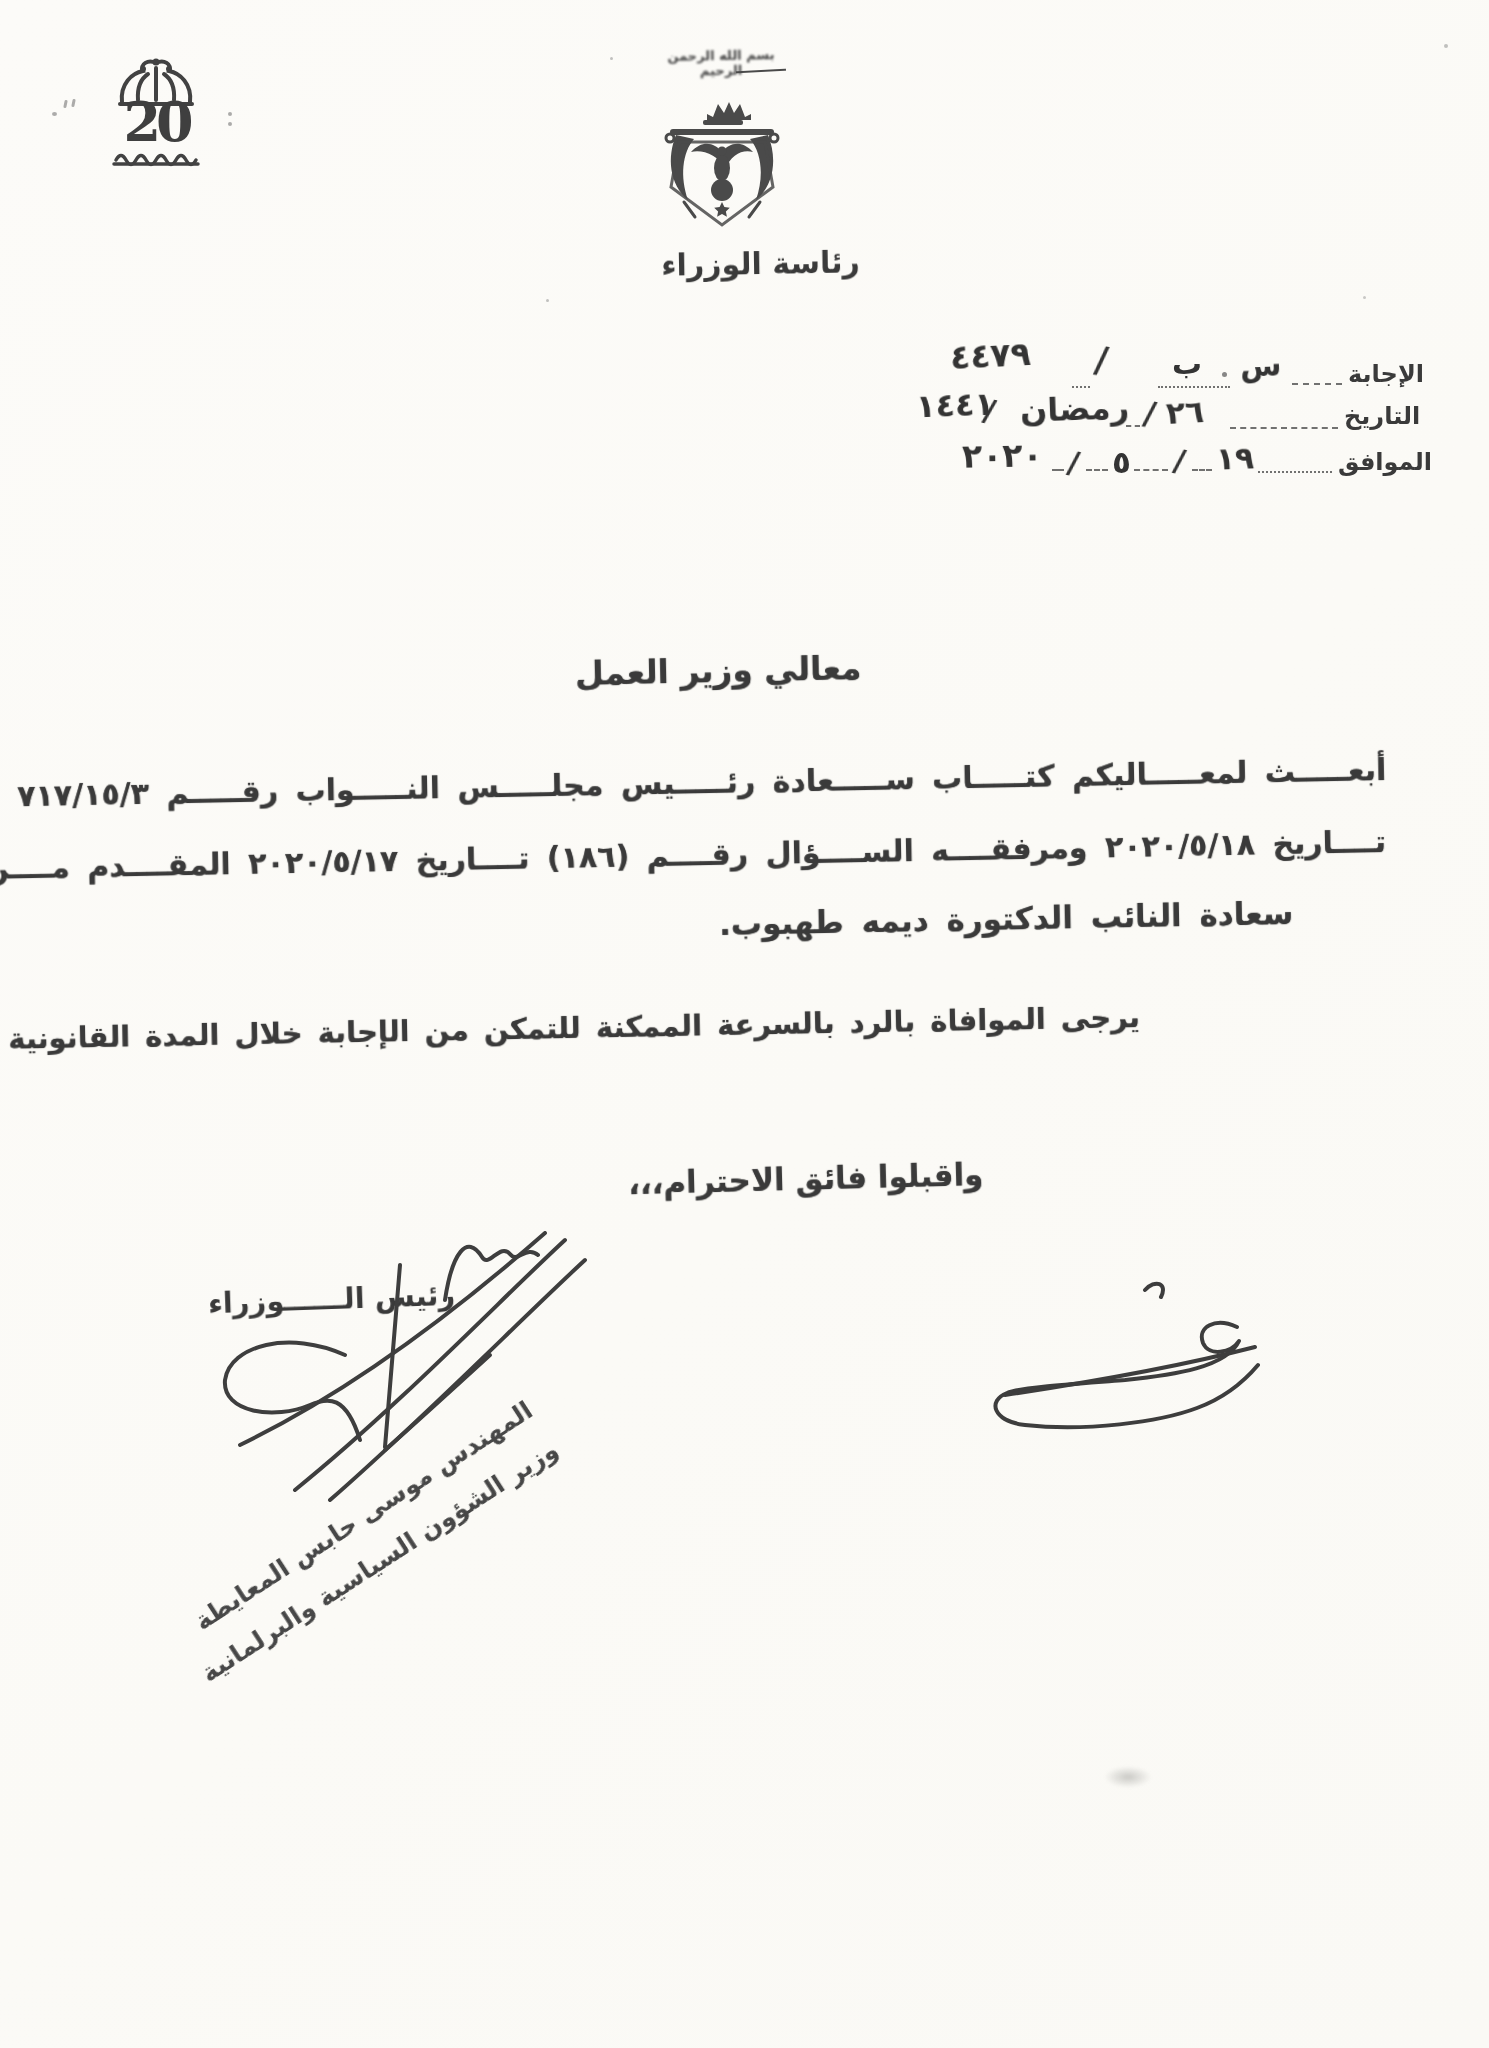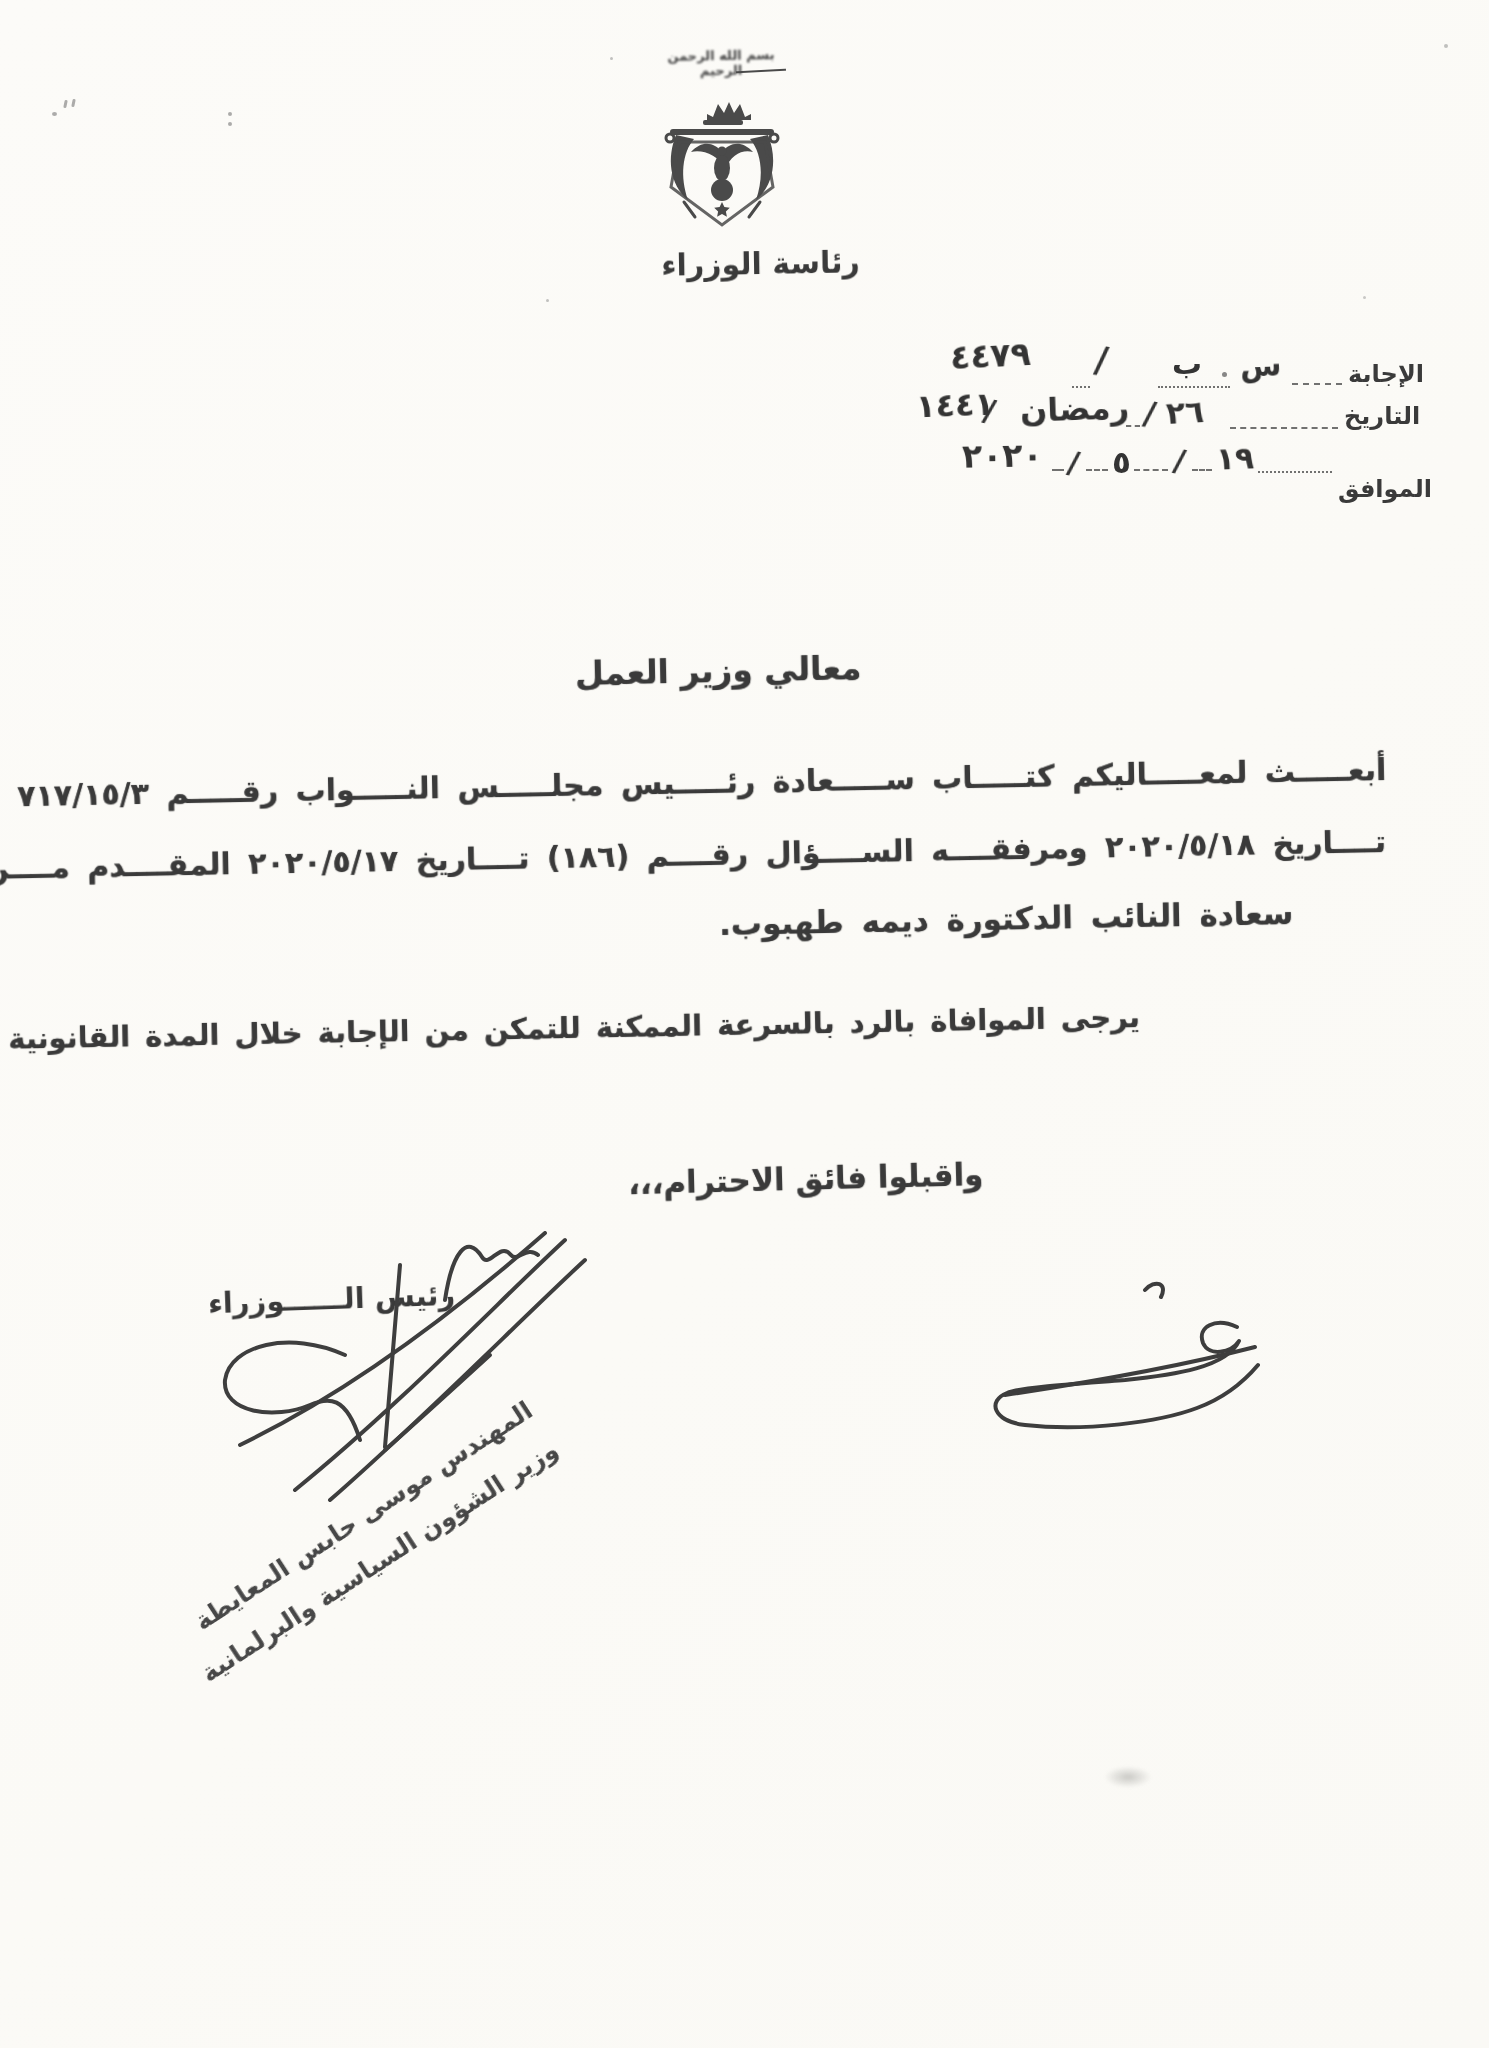--- a/index.html
+++ b/index.html
@@ -51,20 +51,39 @@
   .speck{position:absolute;background:#6a6a6a;border-radius:50%;opacity:.55;}
   .smudge{left:1104px;top:1766px;width:48px;height:22px;border-radius:50%;
     background:radial-gradient(ellipse at center,#9a9a96 0%,rgba(200,200,196,0) 70%);
     opacity:.5;filter:blur(1.5px);}
 </style>
 </head>
 <body>
 
 <div class="page">
 
+  <div class="abs anniv">
+    <svg width="112" height="118" viewBox="0 0 112 118">
+      <g fill="none" stroke="#424242" stroke-width="4" stroke-linecap="round">
+        <path d="M22,46 C20,28 32,17 43,15 C40,8 48,3 56,7 C64,3 72,8 69,15 C80,17 92,28 90,46"></path>
+        <path d="M38,44 C37,30 42,22 48,18"></path>
+        <path d="M74,44 C75,30 70,22 64,18"></path>
+        <path d="M56,44 L56,12"></path>
+        <path d="M20,48 L92,48"></path>
+      </g>
+      <circle cx="56" cy="6" r="3.5" fill="#424242"></circle>
+      <circle cx="43" cy="13" r="3" fill="#424242"></circle>
+      <circle cx="69" cy="13" r="3" fill="#424242"></circle>
+      <g fill="none" stroke="#424242" stroke-width="3.5" stroke-linecap="round">
+        <path d="M16,104 q5,-9 10,0 t10,0 t10,0 t10,0 t10,0 t10,0 t10,0 t10,0"></path>
+        <path d="M14,108 L98,108"></path>
+      </g>
+    </svg>
+    <div class="anniv-num">20</div>
+  </div>
 
   <div class="abs bismillah">بسم الله الرحمن الرحيم</div>
   <div class="abs bismillah-tail"></div>
 
   <svg class="abs crest" width="138" height="142" viewBox="0 0 138 142">
     <g fill="#4a4a4a">
       <path d="M54,30 v-6 l6,3 5,-13 6,9 5,-11 5,11 6,-9 5,13 6,-3 v6 z"></path>
       <rect x="50" y="30" width="40" height="5" rx="2"></rect>
       <rect x="17" y="39" width="104" height="6" rx="3"></rect>
       <path d="M23,45 C14,67 16,94 35,110 C27,87 29,63 41,49 Z"></path>
@@ -97,21 +116,21 @@
 
   <div class="abs ref-label" style="left:1344px;top:402px">التاريخ</div>
   <div class="abs leader" style="left:1230px;top:427px;width:108px"></div>
   <div class="abs hand" style="left:1166px;top:394px;font-size:31px;transform:rotate(-3deg)">٢٦</div>
   <div class="abs hand" style="left:1144px;top:394px;font-size:32px;transform:rotate(10deg)">/</div>
   <div class="abs leader" style="left:1126px;top:425px;width:14px"></div>
   <div class="abs hand" style="left:1020px;top:390px;font-size:32px;transform:rotate(-2deg)">رمضان</div>
   <div class="abs hand" style="left:984px;top:392px;font-size:31px;transform:rotate(12deg)">/</div>
   <div class="abs hand" style="left:916px;top:386px;font-size:32px;letter-spacing:2px;transform:rotate(-2deg)">١٤٤١</div>
 
-  <div class="abs ref-label" style="left:1338px;top:475px">الموافق</div>
+  <div class="abs ref-label" style="left:1338px;top:448px">الموافق</div>
   <div class="abs leader dot" style="left:1258px;top:471px;width:74px"></div>
   <div class="abs hand" style="left:1216px;top:440px;font-size:31px;transform:rotate(-2deg)">١٩</div>
   <div class="abs leader" style="left:1192px;top:469px;width:20px"></div>
   <div class="abs hand" style="left:1174px;top:442px;font-size:31px;transform:rotate(10deg)">/</div>
   <div class="abs leader" style="left:1134px;top:469px;width:34px"></div>
   <div class="abs hand" style="left:1112px;top:444px;font-size:31px">٥</div>
   <div class="abs leader" style="left:1086px;top:469px;width:22px"></div>
   <div class="abs hand" style="left:1068px;top:444px;font-size:31px;transform:rotate(10deg)">/</div>
   <div class="abs leader" style="left:1052px;top:469px;width:12px"></div>
   <div class="abs hand" style="left:962px;top:436px;font-size:33px;letter-spacing:6px;transform:rotate(-1deg)">٢٠٢٠</div>

